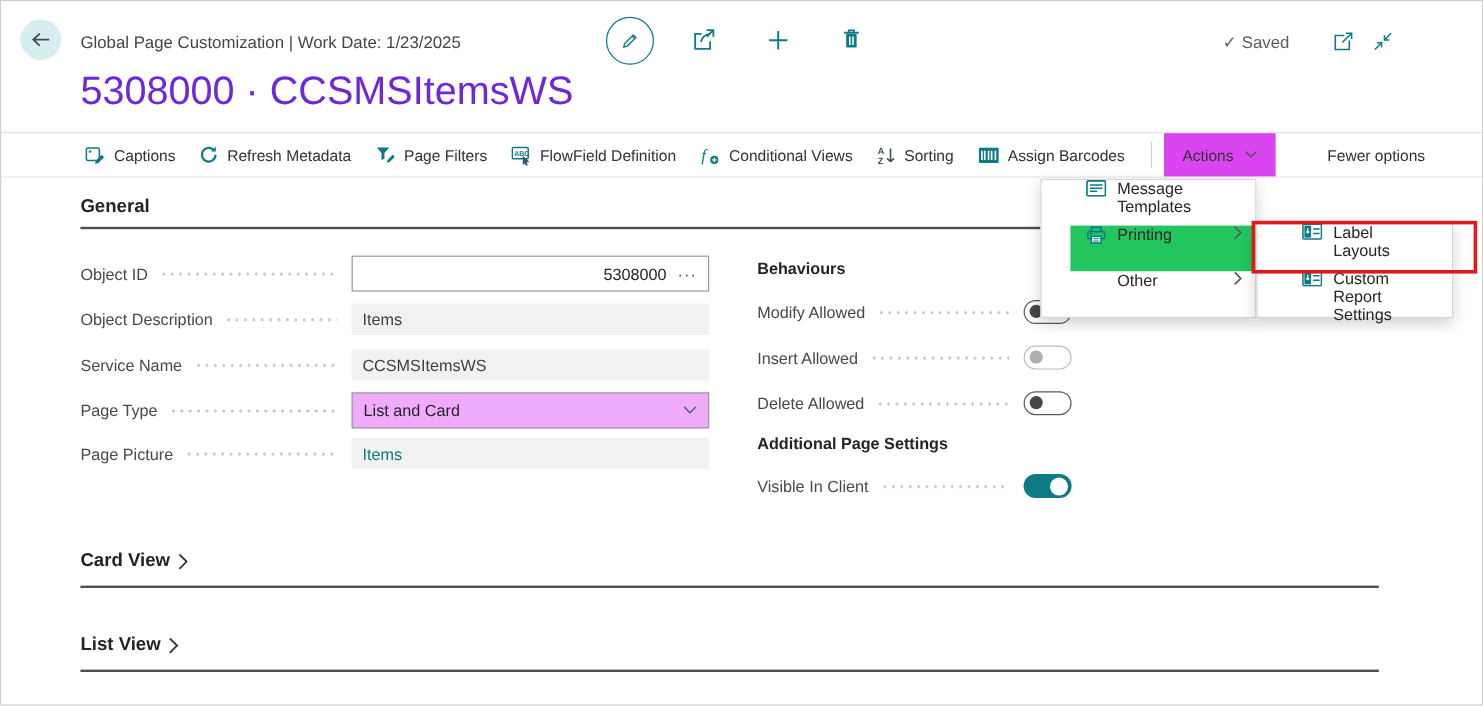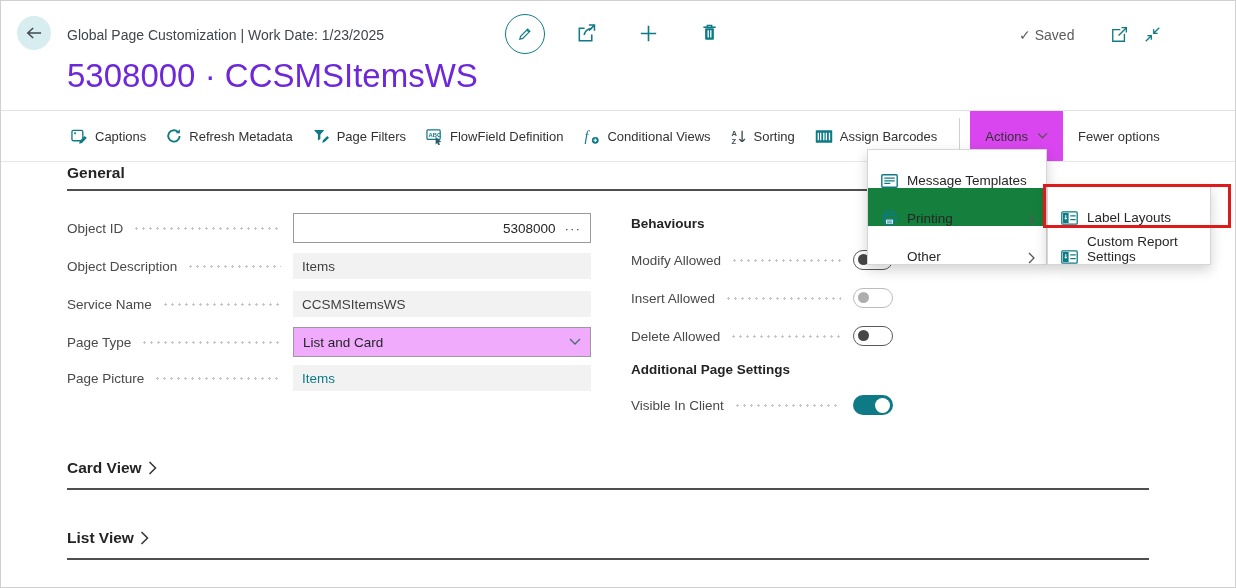--- a/index.html
+++ b/index.html
@@ -16,29 +16,29 @@
              display:flex; align-items:center; justify-content:center; }
   .pencil-circle { left:504px; top:13px; width:40px; height:40px; border-radius:50%;
                    border:1.5px solid #0e7a86; }
   .saved { position:absolute; left:1018px; top:26px; font-size:14px; color:#5c5c5c;
            display:flex; gap:4px; align-items:center; }
 
   .page-title { position:absolute; left:66px; top:56px; font-size:33px;
                 font-weight:300; color:#6d28d9; letter-spacing:0; }
 
   
-  .toolbar { position:absolute; left:0; right:0; top:109px; height:52px;
+  .toolbar { position:absolute; left:0; right:0; top:109px; height:38px;
              border-top:1px solid #e3e3e3; border-bottom:1px solid #e8e8e8;
              display:flex; align-items:stretch; padding-left:70px; }
   .tb-item { display:flex; align-items:center; gap:7px; font-size:13px;
              color:#323232; background:none; border:none; cursor:pointer;
              white-space:nowrap; margin-right:20px; font-family:inherit; }
   .tb-divider { width:1px; background:#d0d0d0; margin:7px 10px 7px 2px; }
   .tb-actions { background:#d946ef; padding:0 15px; margin-right:0; gap:9px; }
-  .tb-fewer { padding:0 15px; margin-right:0; }
+  .tb-fewer { padding:0 15px; margin-right:0;margin-left:28px; }
 
   
   .sec-head { position:absolute; font-size:15.5px; font-weight:bold; color:#242424;
               display:flex; align-items:center; gap:6px; cursor:pointer; }
   .sec-line { position:absolute; left:66px; width:1082px; height:2px; background:#4f4f4f; }
 
   .f-row { position:absolute; left:66px; width:524px; display:flex; align-items:center; }
   .f-label { font-size:13.5px; color:#494949; white-space:nowrap; }
   .leader { flex:1; height:5px; align-self:center; margin:0 12px 0 10px;
             background-image:radial-gradient(circle,#c6c6c6 1.2px,transparent 1.4px);
@@ -62,23 +62,23 @@
   .t-dis { background:#fff; border:1.5px solid #bcbcbc; cursor:default; }
   .t-dis .knob { width:11px; height:11px; background:#aeaeae; left:4px; top:3px; }
   .t-on { background:#0e7a86; }
   .t-on .knob { width:15px; height:15px; background:#fff; right:3px; top:2.5px; }
 
   
   .menu { position:absolute; background:#fff; border:1px solid #d6d6d6;
           box-shadow:0 5px 12px rgba(0,0,0,.18); z-index:5; }
   .actions-menu { left:866px; top:148px; width:180px; }
   .printing-submenu { left:1046px; top:184px; width:164px; z-index:6; }
-  .menu-item { height:38px; display:flex; align-items:flex-end; gap:9px;
-               padding:0 10px 0 12px; font-size:13.5px; color:#262626; cursor:pointer; }
-  .menu-item.hl { background:#15803d; }
+  .menu-item { height:38px; display:flex; align-items:flex-start; gap:9px;
+               padding:0 10px 0 12px; font-size:13.5px; color:#262626; cursor:pointer;margin-left:24px; }
+  .menu-item.hl { background:#22c55e; }
   .mi-icon { width:18px; display:flex; justify-content:center; flex:none; }
   .mi-flex { flex:1; }
   .annotation { position:absolute; left:1042px; top:183px; width:188px; height:44px;
                 border:3px solid #df1a1a; z-index:7; pointer-events:none; }
 
   svg { display:block; }
 </style>
 </head>
 <body>
 

